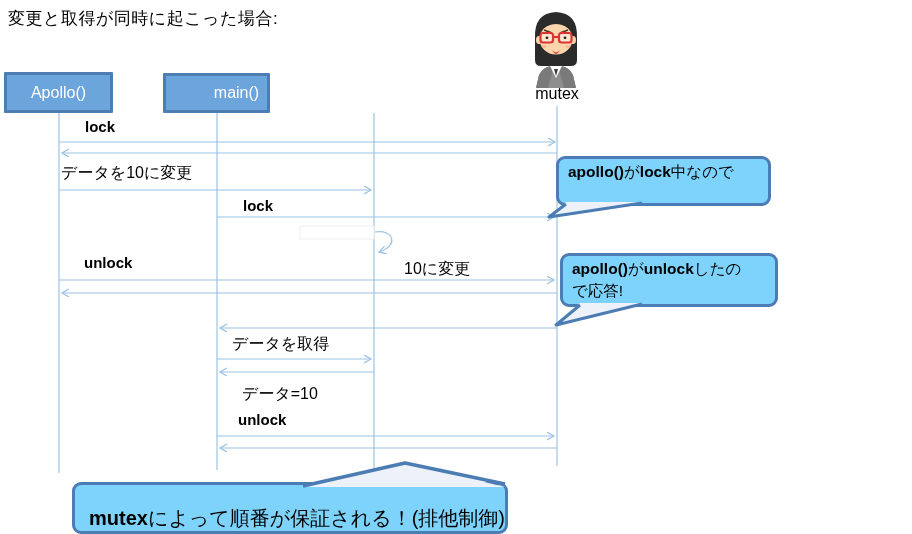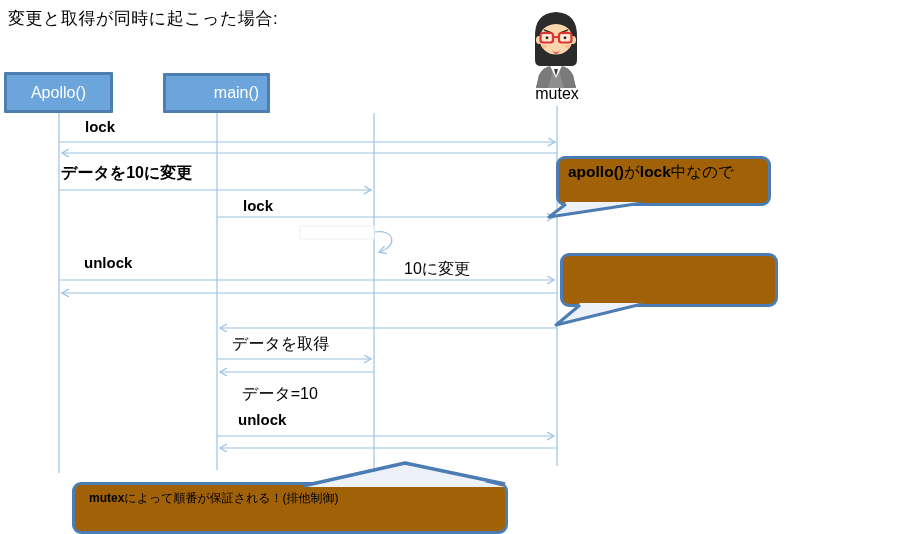--- a/index.html
+++ b/index.html
@@ -22,25 +22,25 @@
   .mutex-label{
     position:absolute;left:522px;top:85px;width:70px;text-align:center;
     font-size:16px;z-index:2;
   }
   .msg{
     position:absolute;z-index:2;font-size:16px;white-space:nowrap;line-height:19px;
   }
   .msg.en{font-size:15px;font-weight:bold;}
   .callout{
     position:absolute;z-index:3;box-sizing:border-box;
-    background:#a16207;border:3px solid #4C7CB4;border-radius:9px;
+    background:#7dd3fc;border:3px solid #4C7CB4;border-radius:9px;
     font-size:15.5px;line-height:22px;padding:2px 9px;white-space:nowrap;
   }
   .callout .b{font-weight:bold;}
-  #callout-3{font-size:12px;display:flex;align-items:flex-start;padding:2px 14px;}
+  #callout-3{font-size:20px;display:flex;align-items:flex-end;padding:2px 14px;}
   .avatar{position:absolute;left:524px;top:8px;z-index:2;}
 </style>
 </head>
 <body>
 
 <div id="canvas">
 
   <div class="title">変更と取得が同時に起こった場合:</div>
 
   <svg class="layer" width="912" height="534" viewBox="0 0 912 534">
@@ -98,33 +98,35 @@
     <path d="M29,29 L35,29" stroke="#DD3333" stroke-width="2" fill="none"></path>
     <circle cx="23" cy="29.8" r="1.4" fill="#222"></circle>
     <circle cx="41" cy="29.8" r="1.4" fill="#222"></circle>
     <ellipse cx="20" cy="38.5" rx="2.6" ry="1.5" fill="#F5B090" opacity=".75"></ellipse>
     <ellipse cx="44" cy="38.5" rx="2.6" ry="1.5" fill="#F5B090" opacity=".75"></ellipse>
     <path d="M28,42 Q32,46.5 36,42 Q32,50 28,42 Z" fill="#D9534F"></path>
   </svg>
   <div class="mutex-label">mutex</div>
 
   <div class="msg en" style="left:85px;top:117px;">lock</div>
-  <div class="msg" style="left:61px;top:163px;font-weight:bold;">データを10に変更</div>
+  <div class="msg" style="left:61px;top:163px;">データを10に変更</div>
   <div class="msg en" style="left:243px;top:196px;">lock</div>
   <div class="msg" style="left:404px;top:231px;margin-top:28px;">10に変更</div>
   <div class="msg en" style="left:84px;top:253px;">unlock</div>
   <div class="msg" style="left:232px;top:334px;">データを取得</div>
   <div class="msg" style="left:242px;top:384px;">データ=10</div>
   <div class="msg en" style="left:238px;top:410px;">unlock</div>
 
   <div class="callout" id="callout-1" style="left:556px;top:156px;width:215px;height:50px;">
     <div><span class="b">apollo()</span><span>が</span><span class="b">lock</span><span>中なので</span></div>
   </div>
 
   <div class="callout" id="callout-2" style="left:560px;top:253px;width:218px;height:54px;">
+    <div><span class="b">apollo()</span><span>が</span><span class="b">unlock</span><span>したの</span></div>
+    <div>で応答!</div>
   </div>
 
   <div class="callout" id="callout-3" style="left:72px;top:482px;width:436px;height:52px;">
     <div><span class="b">mutex</span><span>によって順番が保証される！(排他制御)</span></div>
   </div>
 
   <svg class="layer" id="tails" width="912" height="534" viewBox="0 0 912 534">
     <polygon points="566,202 642,202 549,217" fill="#EDF1F9"></polygon>
     <path d="M566,204 L549,217 L642,203" fill="none" stroke="#4C7CB4" stroke-width="3" stroke-linejoin="round"></path>
     <polygon points="580,303 642,303 556,325" fill="#EDF1F9"></polygon>

